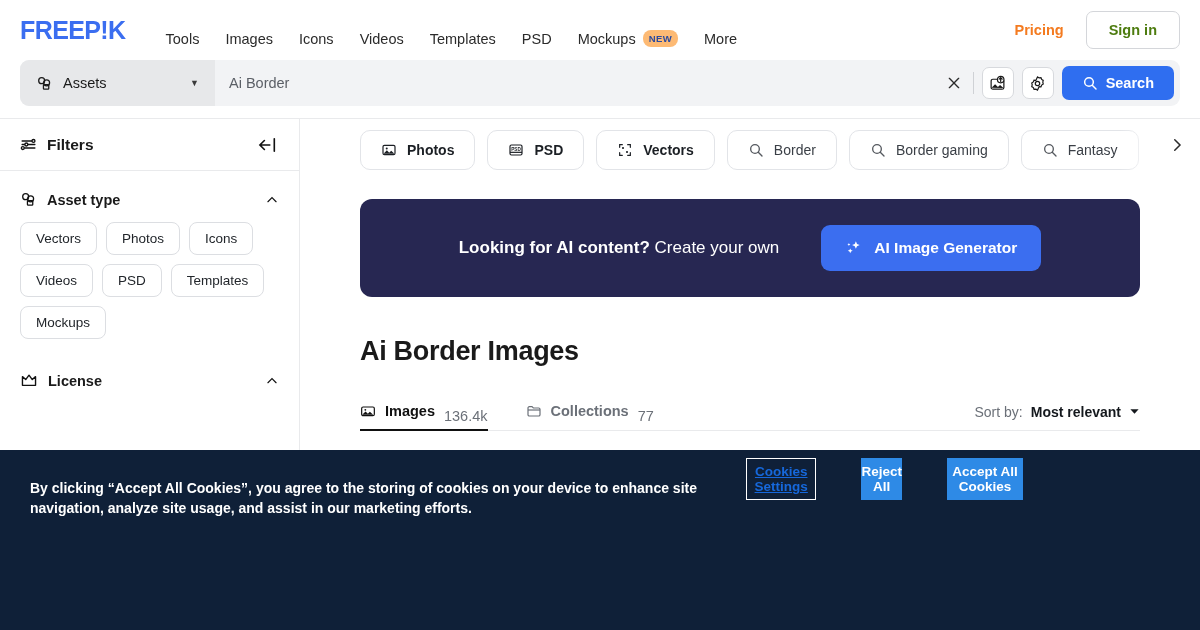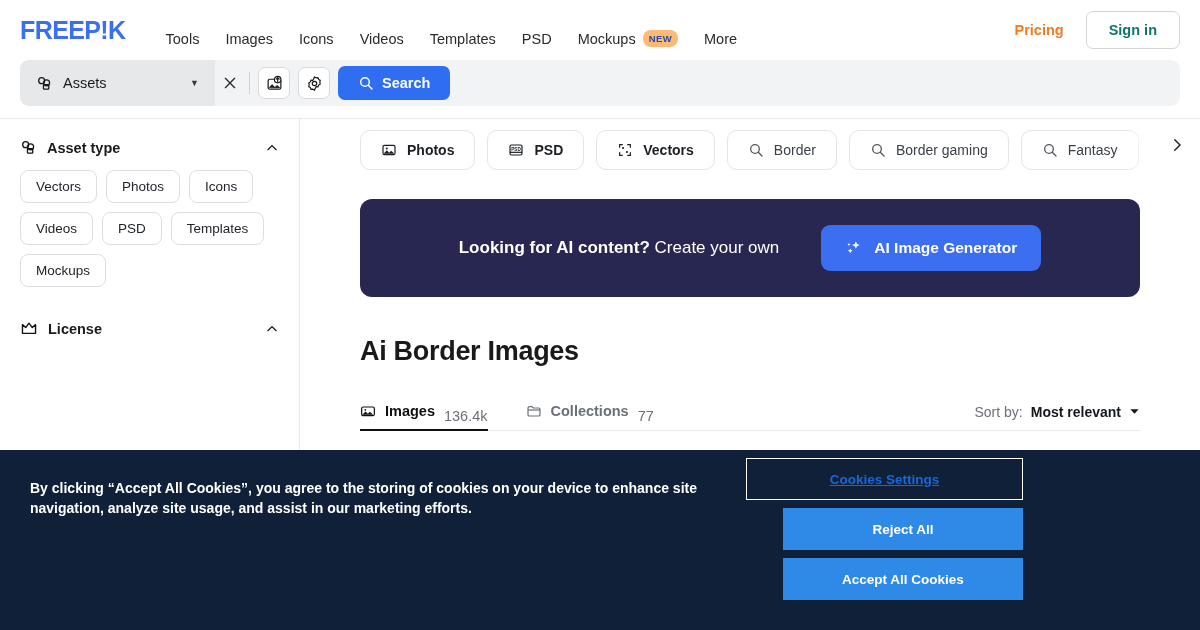--- a/index.html
+++ b/index.html
@@ -26,21 +26,21 @@
     display: flex; align-items: center; gap: 7px; white-space: nowrap;
   }
   .badge-new {
     background: #fdba74; color: #2b4a9e; font-size: 9.5px; font-weight: 700;
     padding: 3px 6px; border-radius: 8px; letter-spacing: .4px;
   }
   .nav-right { margin-left: auto; display: flex; align-items: center; gap: 22px; }
   .pricing { color: #f47b20; font-size: 14.5px; font-weight: 600; cursor: pointer; }
   .signin {
     border: 1px solid #d4d6da; background: #fff; border-radius: 7px;
-    padding: 10px 22px; font-size: 14.5px; font-weight: 600; color: #0f766e;
+    padding: 10px 22px; font-size: 14.5px; font-weight: 600; color: #4d7c0f;
     cursor: pointer; font-family: inherit;
   }
 
   
   .searchwrap { padding: 0 20px 12px 20px; }
   .searchbar {
     height: 46px; background: #f2f3f5; border-radius: 9px;
     display: flex; align-items: center; padding: 0 6px 0 0;
   }
   .assets-dd {
@@ -155,21 +155,21 @@
   
   .cookie {
     position: absolute; left: 0; bottom: 0; width: 1200px; height: 180px;
     background: #0f2038; color: #fff; display: flex; align-items: flex-start;
   }
   .cookie-text {
     width: 720px; padding: 28px 0 0 30px; font-size: 14px; line-height: 1.45;
     font-weight: 600;
   }
   .cookie-btns {
-    margin-left: 26px; padding-top: 8px; display: flex; flex-direction: column;
+    margin-left: 26px; padding-top: 8px; display: flex; 
     gap: 8px; width: 277px;
   }
   .ck-settings {
     height: 42px; border: 1px solid #fff; background: transparent;
     display: flex; align-items: center; justify-content: center;
     cursor: pointer; font-family: inherit;
   }
   .ck-settings span {
     color: #1668dc; font-size: 13.5px; font-weight: 700;
     text-decoration: underline;
@@ -226,20 +226,21 @@
         <span>
           <svg width="17" height="17" viewBox="0 0 24 24" fill="none" stroke="#1a1a1a" stroke-width="1.8">
             <circle cx="8" cy="8" r="4.2"></circle>
               <circle cx="15" cy="11" r="4.2"></circle>
             <rect x="10.5" y="13.5" width="7.5" height="6.5" rx="1"></rect>
           </svg>
         </span>
         <span class="lbl">Assets</span>
         <span class="caret">▼</span>
       </div>
+      <input class="search-input" type="text" value="Ai Border" style="">
       <div class="clear-btn">
         <svg width="16" height="16" viewBox="0 0 24 24" stroke="#2b2b2b" stroke-width="2" fill="none" stroke-linecap="round">
           <path d="M5 5l14 14M19 5L5 19"></path>
         </svg>
       </div>
       <div class="sep"></div>
       <div class="icon-btn">
         <svg width="17" height="17" viewBox="0 0 24 24" fill="none" stroke="#1a1a1a" stroke-width="1.7">
           <rect x="3" y="6" width="18" height="14" rx="2.5"></rect>
           <path d="M3.6 18l5-5 4 4 3-3 4.8 4.5" fill="#1a1a1a" stroke="none"></path>
@@ -261,20 +262,37 @@
           </svg>
         </span>
         <span>Search</span>
       </button>
     </div>
   </div>
 
   <div class="body">
 
     <div class="sidebar">
+      <div class="filters-head">
+        <span>
+          <svg width="17" height="17" viewBox="0 0 24 24" stroke="#111" stroke-width="1.9" fill="none" stroke-linecap="round">
+            <path d="M3 7h14M3 12h18M7 17h14"></path>
+            <circle cx="19" cy="7" r="2.1" fill="#fff"></circle>
+              <circle cx="9" cy="12" r="2.1" fill="#fff"></circle>
+              <circle cx="4" cy="17" r="2.1" fill="#fff"></circle>
+          </svg>
+        </span>
+        <span class="t">Filters</span>
+        <span class="collapse">
+          <svg width="22" height="18" viewBox="0 0 24 20" stroke="#111" stroke-width="1.8" fill="none" stroke-linecap="round">
+            <path d="M14 10H4M8 5l-5 5 5 5"></path>
+              <path d="M19 3v14"></path>
+          </svg>
+        </span>
+      </div>
 
       <div class="sec-head">
         <span>
           <svg width="17" height="17" viewBox="0 0 24 24" fill="none" stroke="#111" stroke-width="1.8">
             <circle cx="8" cy="8" r="4.2"></circle>
               <circle cx="15" cy="11" r="4.2"></circle>
             <rect x="10.5" y="13.5" width="7.5" height="6.5" rx="1"></rect>
           </svg>
         </span>
         <span class="t">Asset type</span>

